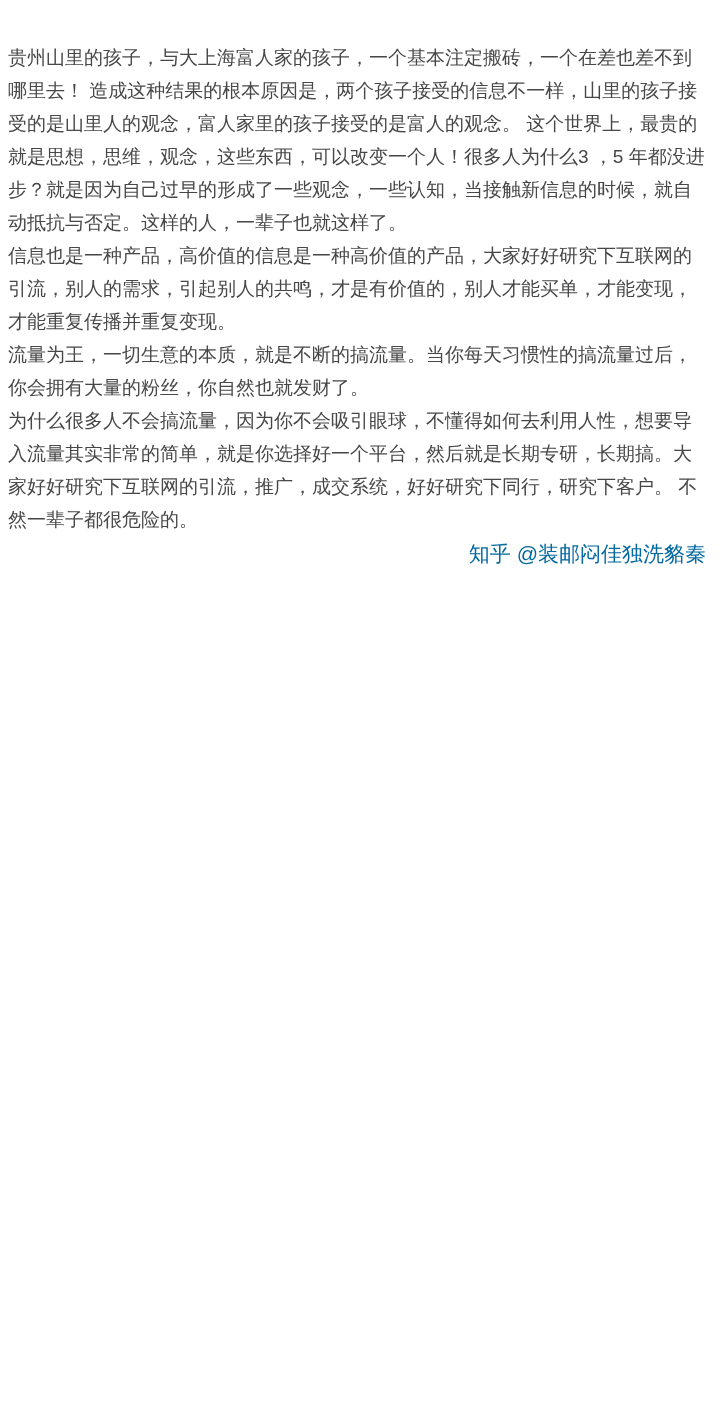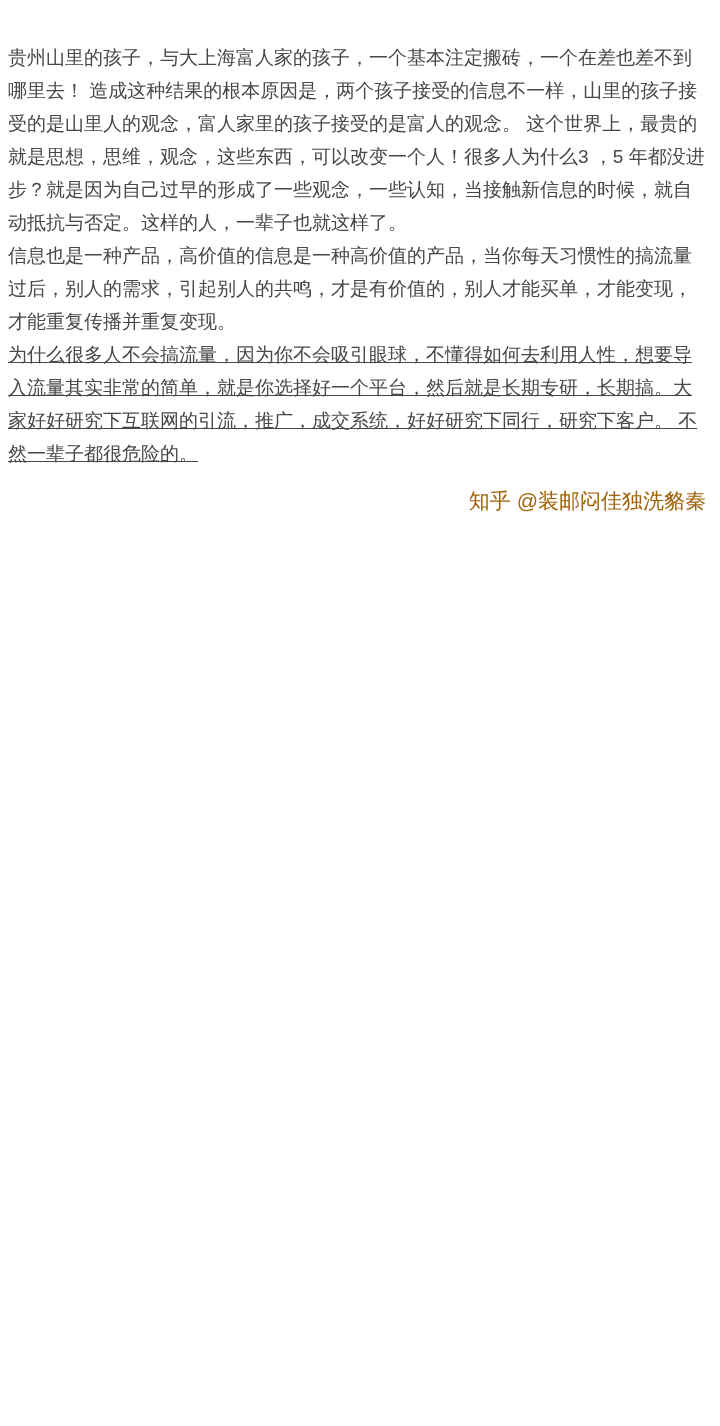--- a/index.html
+++ b/index.html
@@ -27,36 +27,37 @@
     text-align: left;
   }
   .p1 { margin-bottom: 46px; }
   .p2 { margin-bottom: 79px; }
   .p3 { margin-bottom: 76px; }
   .p4 { margin-bottom: 59px; }
   .p5 { margin-bottom: 30px; }
   .p6 { margin-bottom: 41px; }
   .p7 { margin-bottom: 22px; }
   .p8 { margin-bottom: 26px; }
-  .p9 { margin-bottom: 0; text-decoration: underline; }
+  .p9 { margin-bottom: 0; }
   .watermark {
-    margin-top: 16px;
+    margin-top: 3px;
     padding-right: 4px;
     text-align: right;
     font-size: 21px;
     line-height: 30px;
-    color: #a16207;
+    color: #0369a1;
     text-shadow: 0 1px 0 #f7f7f7;
     white-space: pre;
     user-select: none;
   }
 </style>
 </head>
 <body>
 
 <div class="page">
   <main class="article">
     <p class="p1">贵州山里的孩子，与大上海富人家的孩子，一个基本注定搬砖，一个在差也差不到哪里去！ 造成这种结果的根本原因是，两个孩子接受的信息不一样，山里的孩子接受的是山里人的观念，富人家里的孩子接受的是富人的观念。 这个世界上，最贵的就是思想，思维，观念，这些东西，可以改变一个人！很多人为什么3 ，5 年都没进步？就是因为自己过早的形成了一些观念，一些认知，当接触新信息的时候，就自动抵抗与否定。这样的人，一辈子也就这样了。</p>
-    <p class="p6">信息也是一种产品，高价值的信息是一种高价值的产品，当你每天习惯性的搞流量过后，别人的需求，引起别人的共鸣，才是有价值的，别人才能买单，才能变现，才能重复传播并重复变现。</p>
+    <p class="p6">信息也是一种产品，高价值的信息是一种高价值的产品，大家好好研究下互联网的引流，别人的需求，引起别人的共鸣，才是有价值的，别人才能买单，才能变现，才能重复传播并重复变现。</p>
+    <p class="p7">流量为王，一切生意的本质，就是不断的搞流量。当你每天习惯性的搞流量过后，你会拥有大量的粉丝，你自然也就发财了。</p>
     <p class="p9">为什么很多人不会搞流量，因为你不会吸引眼球，不懂得如何去利用人性，想要导入流量其实非常的简单，就是你选择好一个平台，然后就是长期专研，长期搞。大家好好研究下互联网的引流，推广，成交系统，好好研究下同行，研究下客户。 不然一辈子都很危险的。</p>
     <div class="watermark">知乎 @装邮闷佳独洗貉秦</div>
   </main>
 </div>
 
 </body></html>

